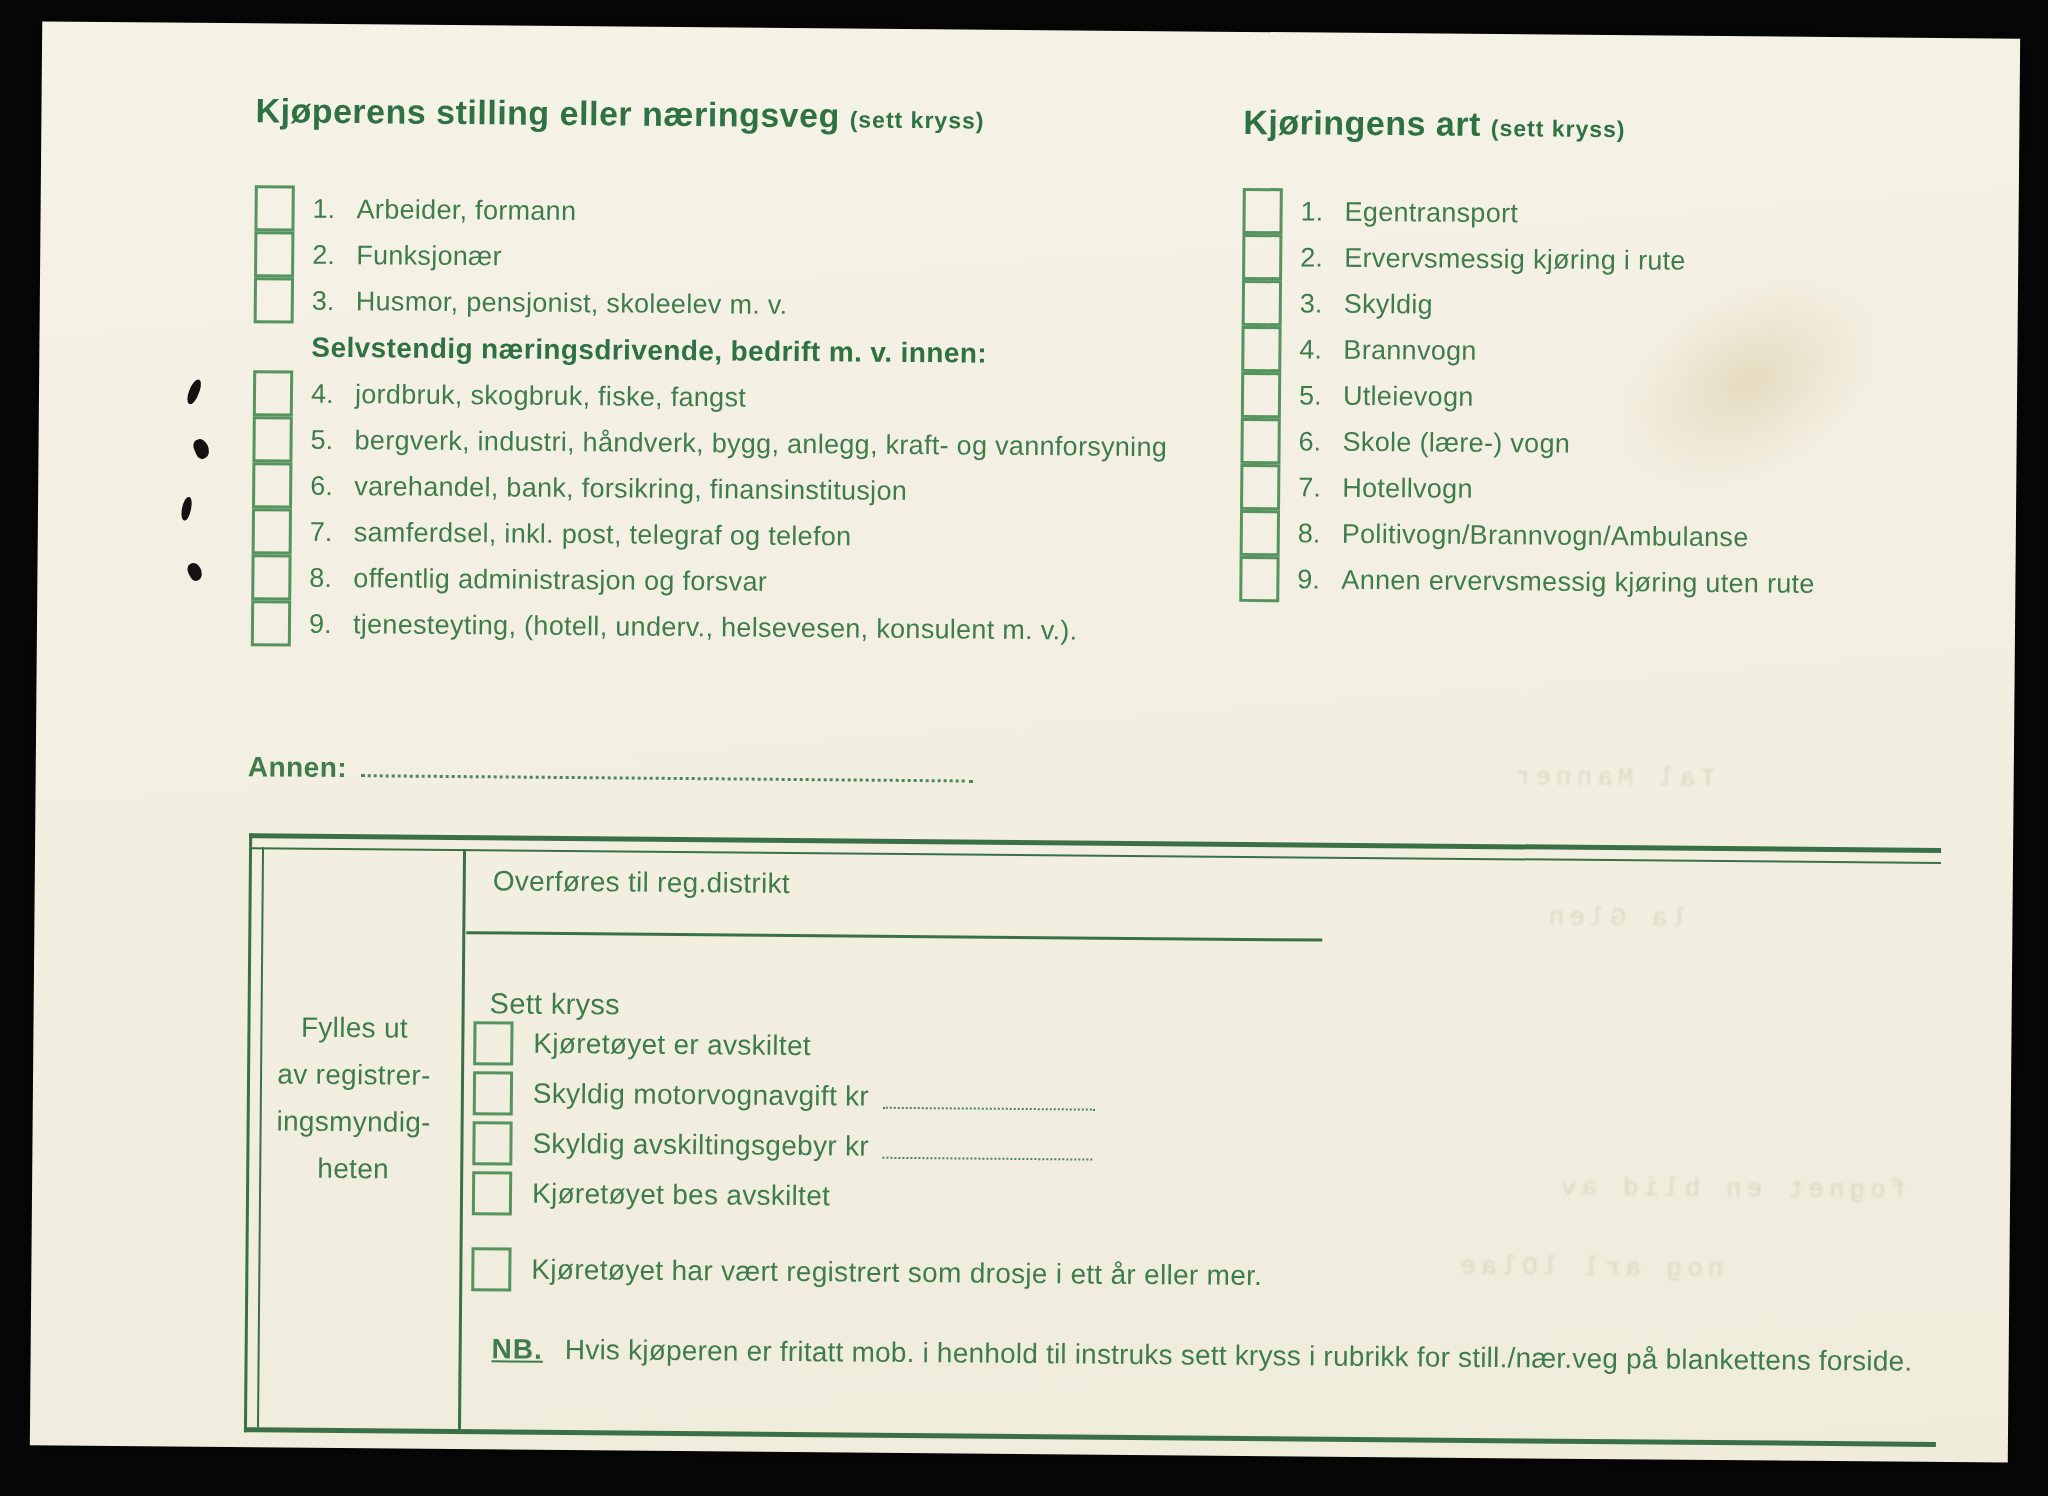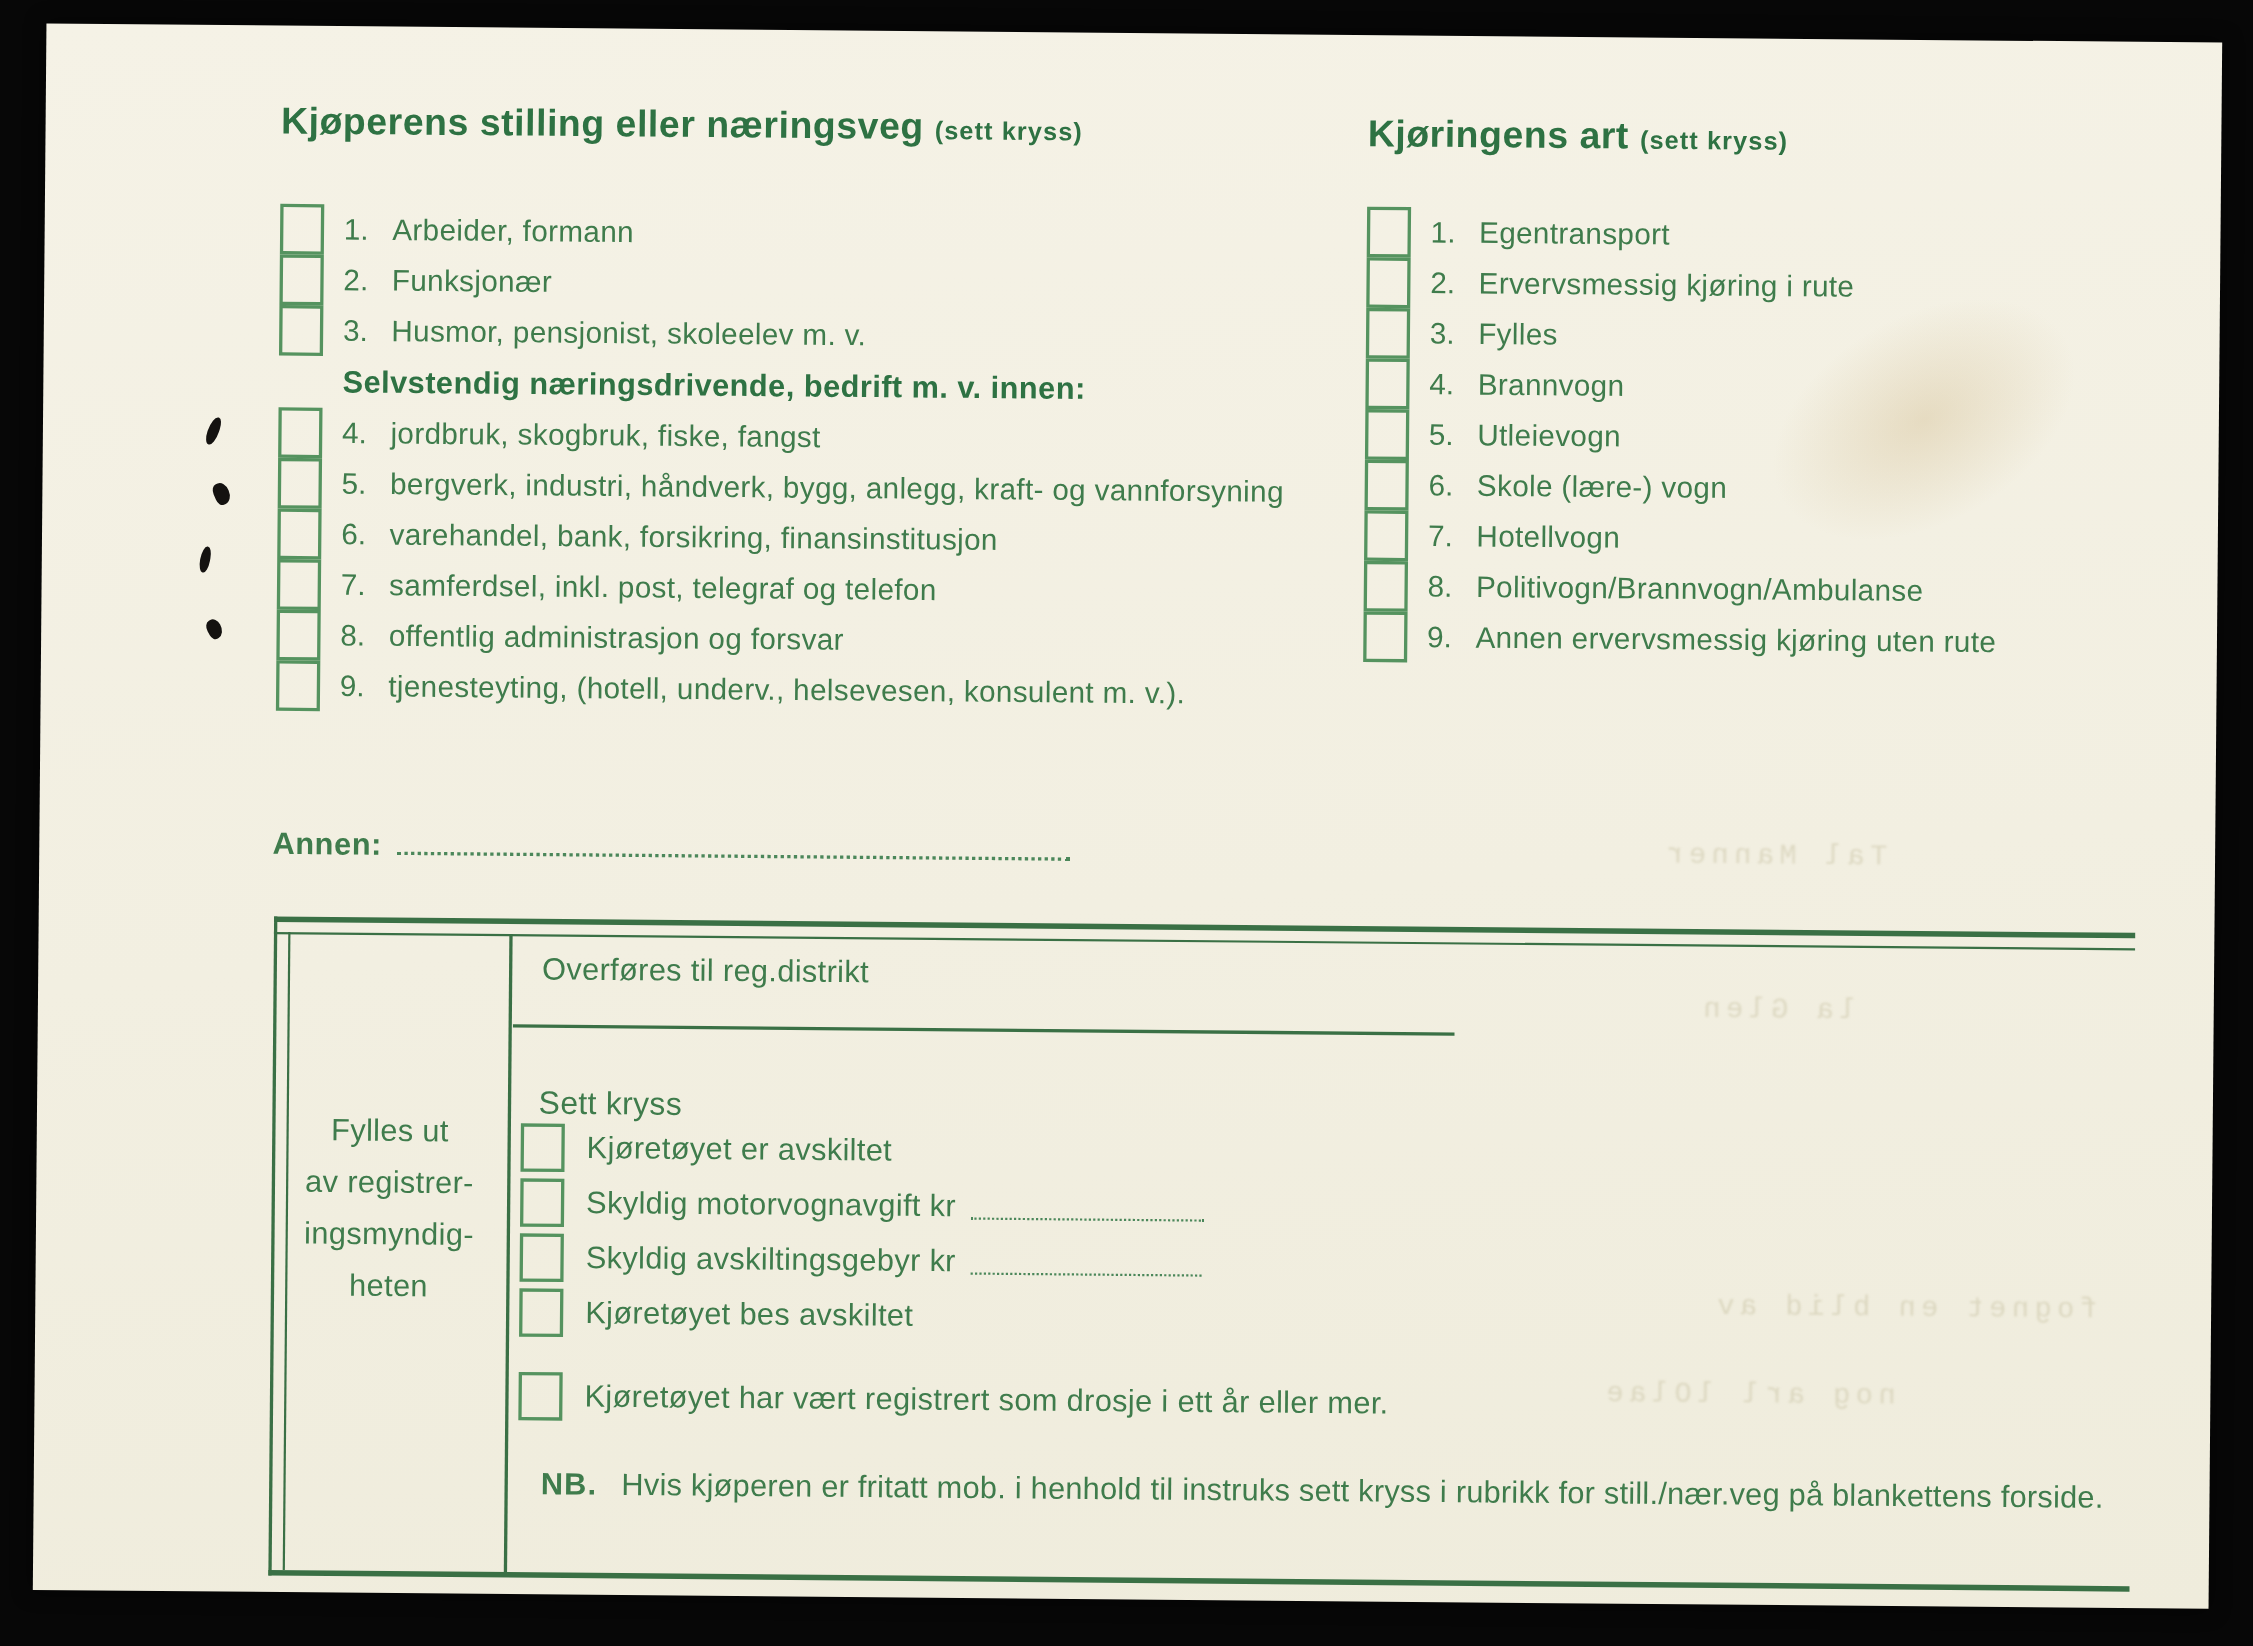--- a/index.html
+++ b/index.html
@@ -23,21 +23,21 @@
   .hline{position:absolute;background:#3a7045;}
   .vline{position:absolute;background:#3a7045;}
   .boxtxt{position:absolute;font-size:28px;color:#3f7c4c;letter-spacing:.3px;white-space:nowrap;}
   .small{font-size:29px;}
   .chkrow{position:absolute;display:flex;align-items:center;white-space:nowrap;}
   .cb2{width:34px;height:38px;border:3px solid #55935f;flex:none;}
   .chkrow .lbl2{font-size:28px;color:#3f7c4c;margin-left:20px;letter-spacing:.3px;}
   .side{position:absolute;left:214px;top:980px;width:214px;text-align:center;
     font-size:28px;color:#3f7c4c;line-height:47px;letter-spacing:.3px;}
   .nb{position:absolute;left:461px;top:1308px;font-size:28px;color:#3f7c4c;white-space:nowrap;letter-spacing:.2px;}
-  .nb .pfx{font-weight:700;margin-right:22px;letter-spacing:1px;}
+  .nb .pfx{font-weight:700;margin-right:22px;letter-spacing:1px;text-decoration:underline;}
   .ghost{position:absolute;transform:scaleX(-1);color:#c9c3a4;opacity:.5;filter:blur(1px);
     font-family:"Liberation Mono",monospace;font-size:26px;letter-spacing:5px;white-space:nowrap;}
   .smudge{position:absolute;background:#141210;}
   .stain{position:absolute;background:radial-gradient(ellipse at center,rgba(205,180,130,.35),rgba(205,180,130,0) 70%);}
 </style>
 </head>
 <body>
 
 <div class="paper">
 
@@ -105,21 +105,21 @@
       <div class="lbl">Egentransport</div>
     </div>
     <div class="row">
       <div class="cb"></div>
       <div class="num">2.</div>
       <div class="lbl">Ervervsmessig kjøring i rute</div>
     </div>
     <div class="row">
       <div class="cb"></div>
       <div class="num">3.</div>
-      <div class="lbl">Fylles</div>
+      <div class="lbl">Skyldig</div>
     </div>
     <div class="row">
       <div class="cb"></div>
       <div class="num">4.</div>
       <div class="lbl">Brannvogn</div>
     </div>
     <div class="row">
       <div class="cb"></div>
       <div class="num">5.</div>
       <div class="lbl">Utleievogn</div>

